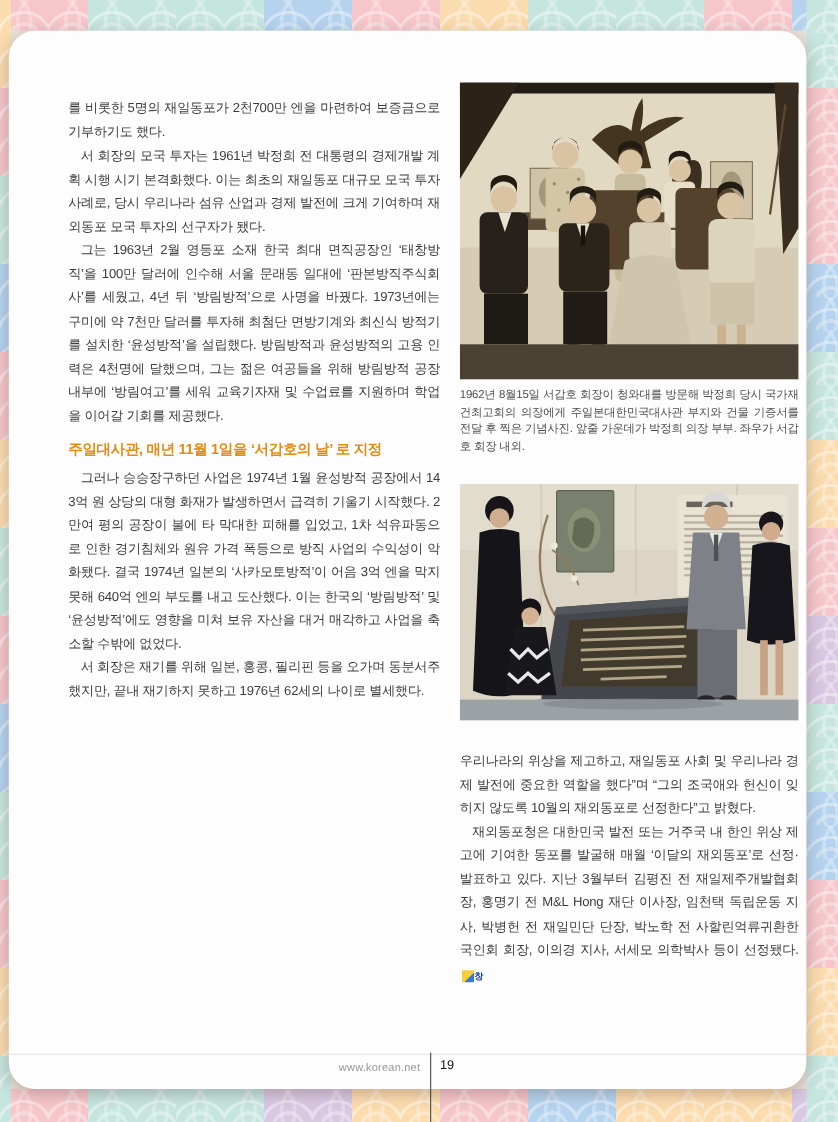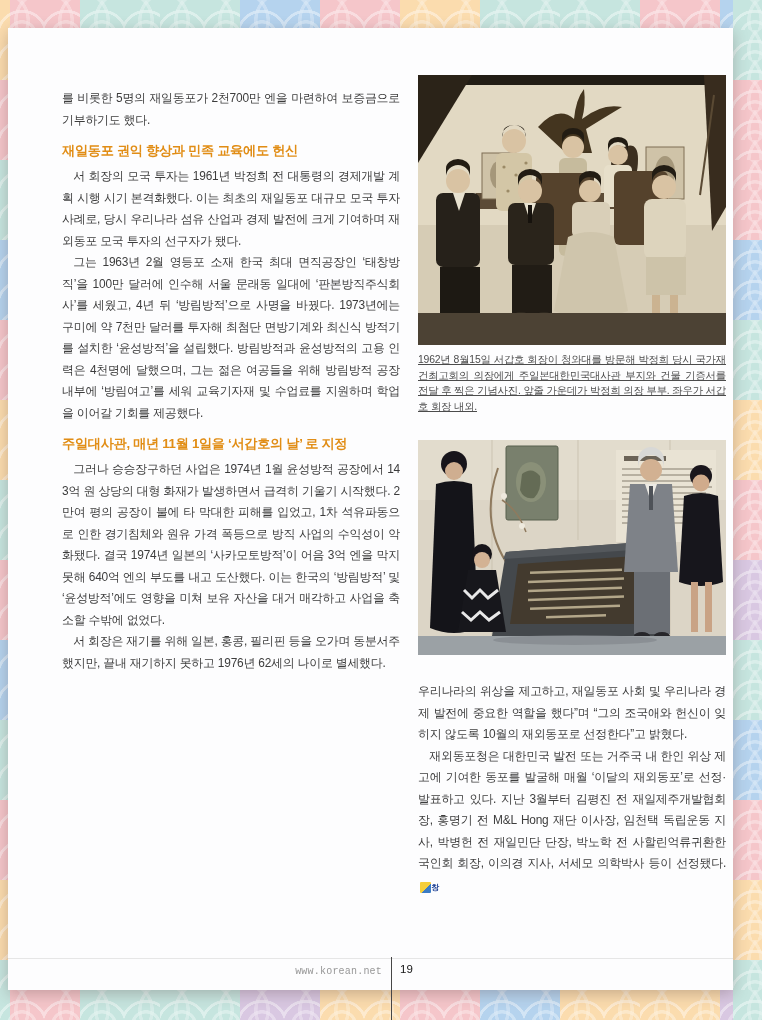--- a/index.html
+++ b/index.html
@@ -24,50 +24,51 @@
       radial-gradient(circle at 50% 118%, rgba(255,255,255,0) 28%, rgba(255,255,255,.6) 29%, rgba(255,255,255,.6) 36%, rgba(255,255,255,0) 37%),
       radial-gradient(circle at 0% 68%, rgba(255,255,255,0) 54%, rgba(255,255,255,.5) 55%, rgba(255,255,255,.5) 61%, rgba(255,255,255,0) 62%),
       radial-gradient(circle at 100% 68%, rgba(255,255,255,0) 54%, rgba(255,255,255,.5) 55%, rgba(255,255,255,.5) 61%, rgba(255,255,255,0) 62%);
     background-size:44px 30px;background-repeat:repeat;
   }
   
   .page{
     position:absolute;left:8px;top:28px;width:725px;height:962px;
     background:#fdfdfe;z-index:1;
     box-shadow:0 4px 14px rgba(70,45,45,.28);
+    border-radius:24px;
   }
   .cols{position:absolute;left:54px;top:47px;display:flex;gap:18px;}
   .col-left{width:338px;margin-top:13px;}
   .col-right{width:308px;}
   .body{
     margin:0;font-size:11.9px;line-height:21.5px;text-align:justify;
     color:#3c3c3c;letter-spacing:-0.2px;word-break:break-all;
   }
   .ind{text-indent:0.95em;}
   .sec-head{
     margin:11px 0 6px;font-size:13.2px;font-weight:bold;color:#e18d15;
     letter-spacing:-0.3px;
   }
   .photo{display:block;width:308px;}
   .caption{
     margin:7px 0 0;font-size:10.4px;line-height:15.5px;color:#4c4c4c;
-    text-align:justify;letter-spacing:-0.2px;word-break:break-all;text-decoration:underline;
+    text-align:justify;letter-spacing:-0.2px;word-break:break-all;
   }
   .photo2{margin-top:26px;}
   .rc-body{margin-top:26px;}
   .endmark{
     display:inline-block;width:11px;height:11px;margin-left:2px;
     background:linear-gradient(135deg,#f6ce3a 0 58%,#3d7cc4 58% 100%);
     color:#15398f;font-size:8px;line-height:11px;text-align:center;
     font-weight:bold;vertical-align:-1px;border-radius:1px;
   }
   
   .footer-rule{position:absolute;left:8px;top:958px;width:725px;border-top:1px solid #e6e6e6;z-index:2;}
   .footer-site{position:absolute;left:262px;top:966px;width:120px;text-align:right;
-    font-size:10px;color:#979797;letter-spacing:.2px;z-index:3;font-family:Liberation Mono, monospace;}
+    font-size:10px;color:#979797;letter-spacing:.2px;z-index:3;}
   .footer-divider{position:absolute;left:391px;top:957px;width:1px;height:63px;background:#474747;z-index:9;}
   .footer-page{position:absolute;left:400px;top:963px;font-size:11.5px;font-weight:normal;color:#141414;z-index:3;}
 </style>
 </head>
 <body>
 
 <div class="strip strip-top" id="strip-top">
     <div class="tile" style="background: rgb(245, 198, 202);"></div>
     <div class="tile" style="background: rgb(198, 229, 223);"></div>
     <div class="tile" style="background: rgb(198, 229, 223);"></div>
@@ -121,21 +122,20 @@
     <div class="tile" style="background: rgb(251, 220, 174);"></div>
     <div class="tile" style="background: rgb(198, 229, 223);"></div>
   </div>
 
 <div class="page">
   <div class="cols">
 
     <div class="col-left">
       <p class="body">를 비롯한 5명의 재일동포가 2천700만 엔을 마련하여 보증금으로 기부하기도 했다.</p>
 
-      <h3 class="sec-head">재일동포 권익 향상과 민족 교육에도 헌신</h3>
       <p class="body ind">서 회장의 모국 투자는 1961년 박정희 전 대통령의 경제개발 계획 시행 시기 본격화했다. 이는 최초의 재일동포 대규모 모국 투자 사례로, 당시 우리나라 섬유 산업과 경제 발전에 크게 기여하며 재외동포 모국 투자의 선구자가 됐다.</p>
       <p class="body ind">그는 1963년 2월 영등포 소재 한국 최대 면직공장인 ‘태창방직’을 100만 달러에 인수해 서울 문래동 일대에 ‘판본방직주식회사’를 세웠고, 4년 뒤 ‘방림방적’으로 사명을 바꿨다. 1973년에는 구미에 약 7천만 달러를 투자해 최첨단 면방기계와 최신식 방적기를 설치한 ‘윤성방적’을 설립했다. 방림방적과 윤성방적의 고용 인력은 4천명에 달했으며, 그는 젊은 여공들을 위해 방림방적 공장 내부에 ‘방림여고’를 세워 교육기자재 및 수업료를 지원하며 학업을 이어갈 기회를 제공했다.</p>
 
       <h3 class="sec-head">주일대사관, 매년 11월 1일을 ‘서갑호의 날’ 로 지정</h3>
       <p class="body ind">그러나 승승장구하던 사업은 1974년 1월 윤성방적 공장에서 143억 원 상당의 대형 화재가 발생하면서 급격히 기울기 시작했다. 2만여 평의 공장이 불에 타 막대한 피해를 입었고, 1차 석유파동으로 인한 경기침체와 원유 가격 폭등으로 방직 사업의 수익성이 악화됐다. 결국 1974년 일본의 ‘사카모토방적’이 어음 3억 엔을 막지 못해 640억 엔의 부도를 내고 도산했다. 이는 한국의 ‘방림방적’ 및 ‘윤성방적’에도 영향을 미쳐 보유 자산을 대거 매각하고 사업을 축소할 수밖에 없었다.</p>
       <p class="body ind">서 회장은 재기를 위해 일본, 홍콩, 필리핀 등을 오가며 동분서주했지만, 끝내 재기하지 못하고 1976년 62세의 나이로 별세했다.</p>
     </div>
 
     <div class="col-right">
 

